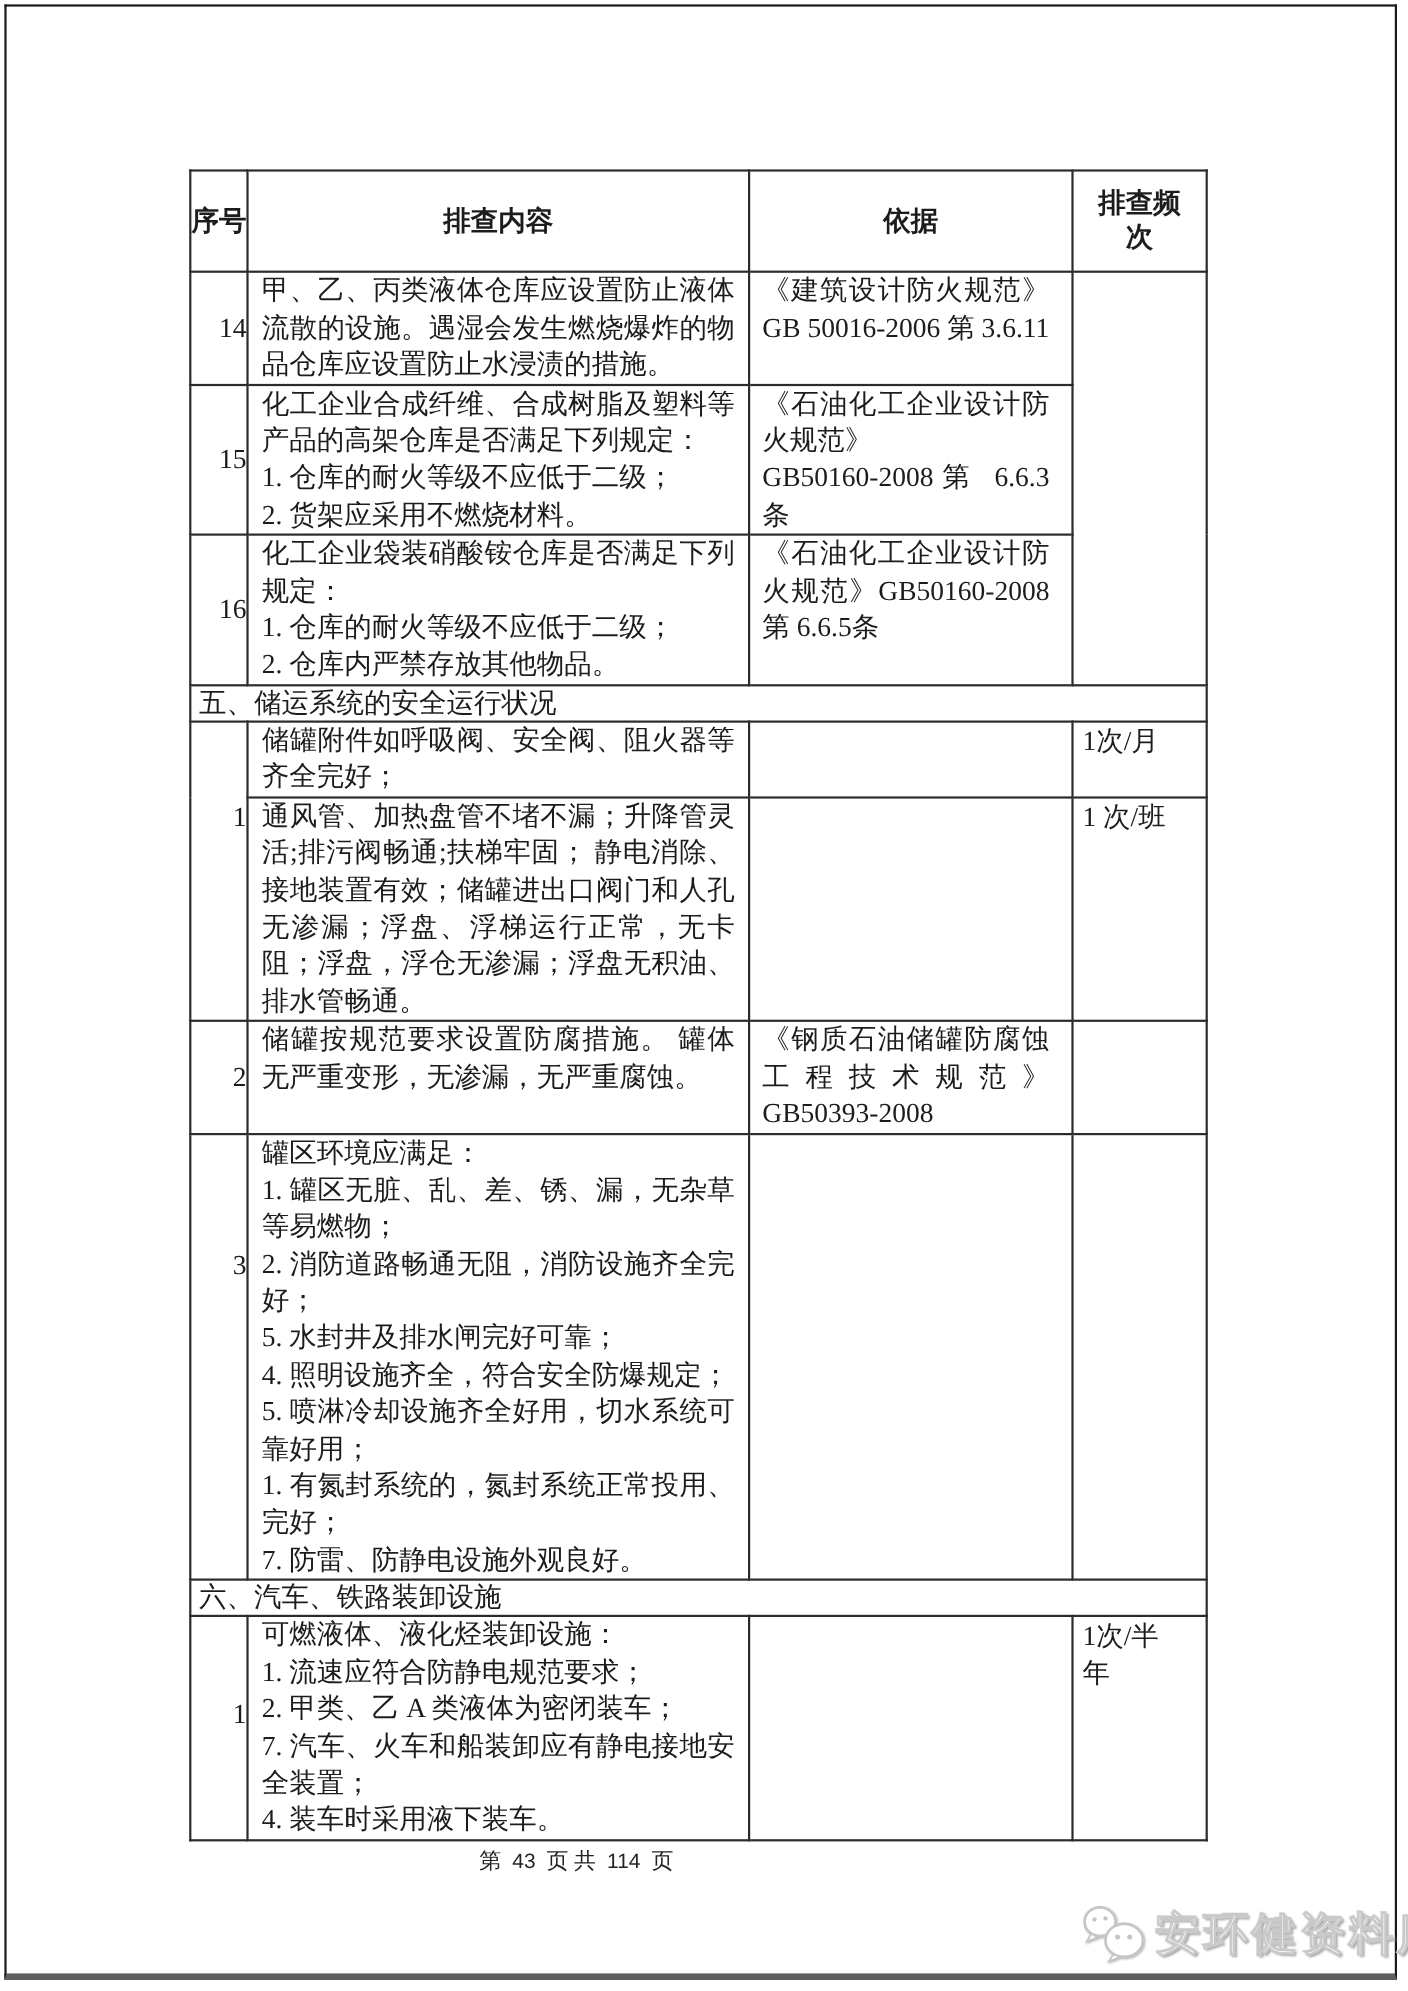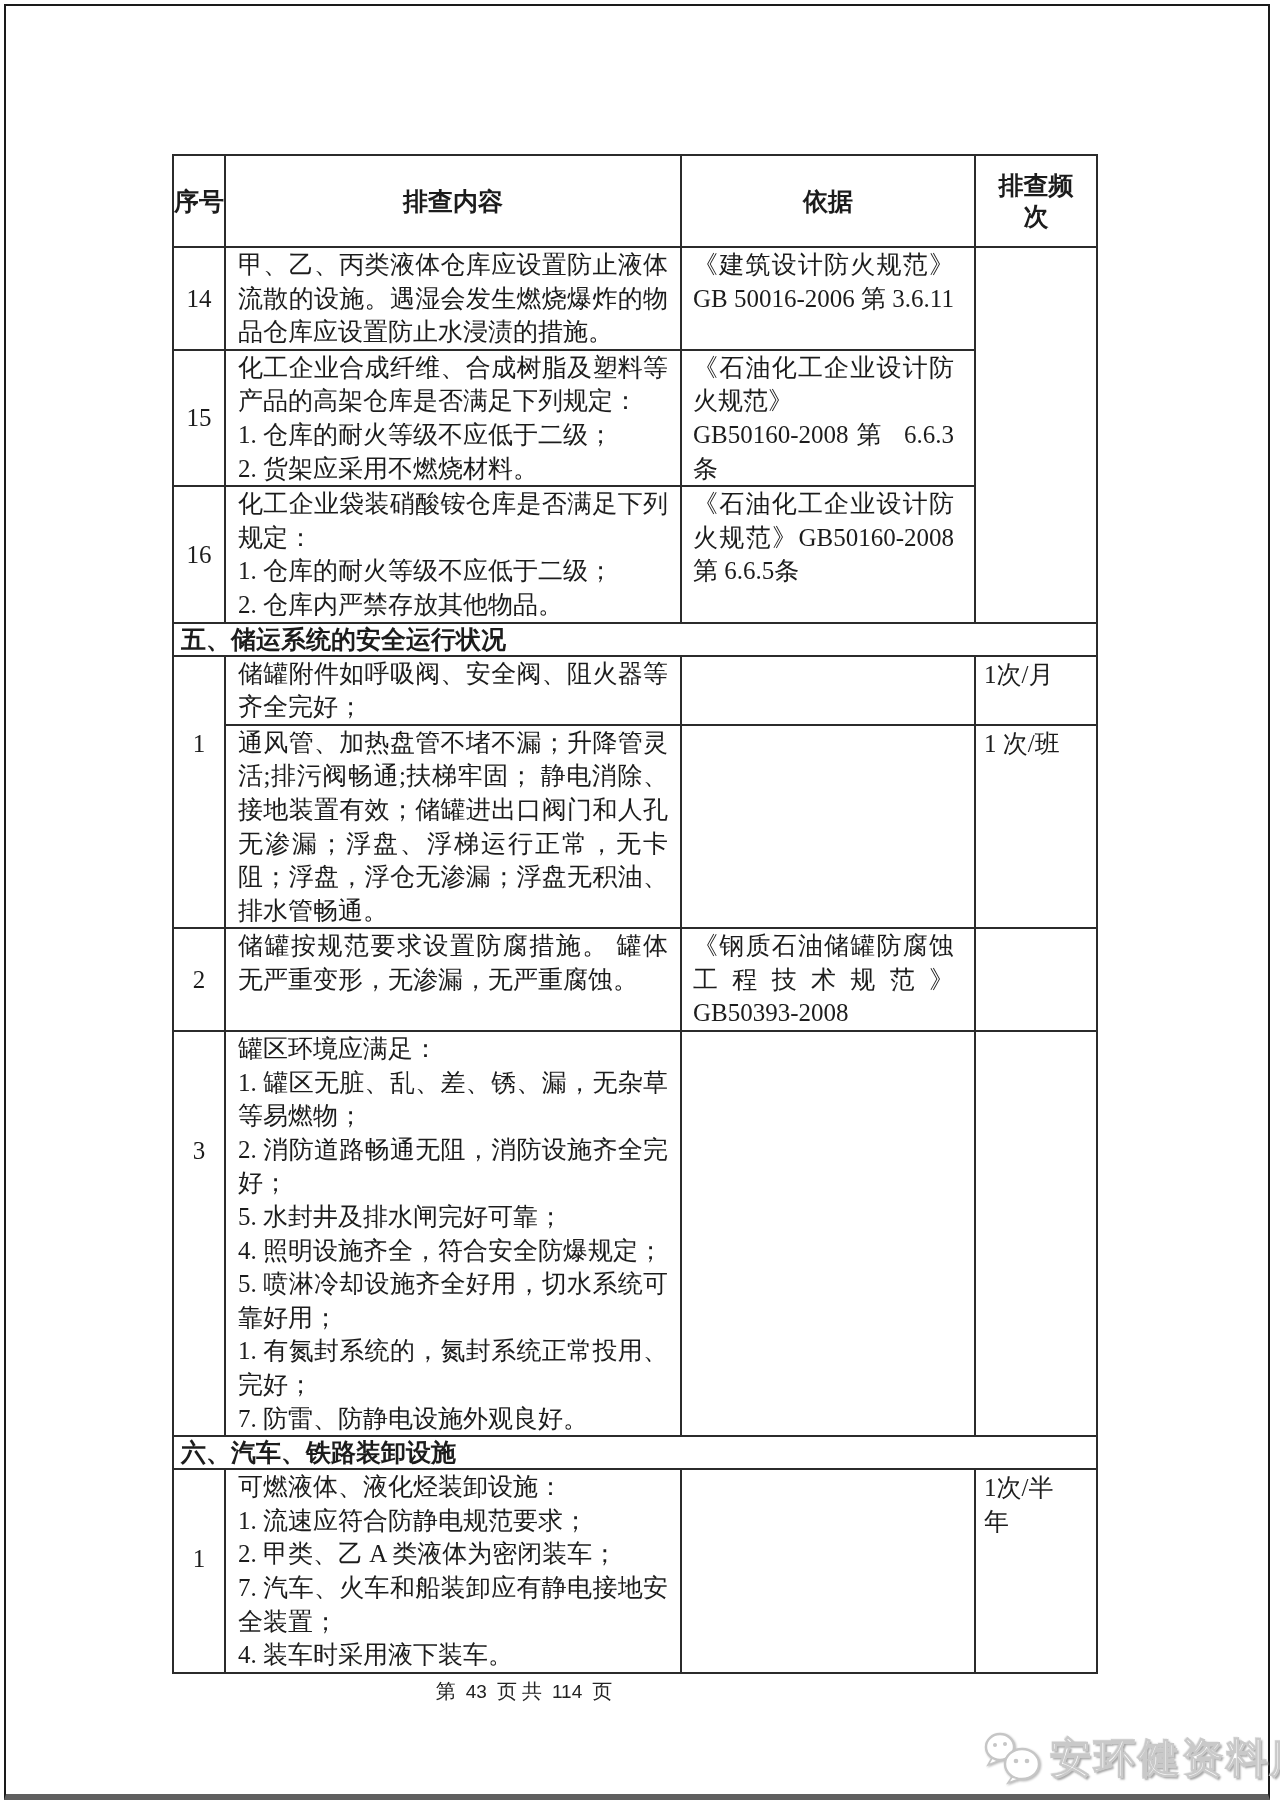--- a/index.html
+++ b/index.html
@@ -23,39 +23,39 @@
   .inspect td,.inspect th{
     border:2px solid #2b2b2b;box-sizing:border-box;
     font-size:25px;vertical-align:top;padding:0;
   }
   .inspect th{
     font-weight:bold;text-align:center;vertical-align:middle;
     line-height:31px;height:68px;padding:2px 0;
   }
   .inspect th.h-freq{padding:14px 12px;}
   td.no{
-    text-align:center;vertical-align:middle;line-height:33px;
+    text-align:right;vertical-align:middle;line-height:33px;
   }
   td.no.top70{vertical-align:top;padding-top:70px;}
   td.no.top102{vertical-align:top;padding-top:102px;}
   td.no.top72{vertical-align:top;padding-top:72px;}
   td.content{
     padding:0 12px;line-height:33.6px;
     text-align:justify;
   }
   td.basis{
     padding:0 20px 0 11px;line-height:33.6px;
     text-align:justify;
   }
   td.freq{
     padding:1px 22px 2px 8px;line-height:33.4px;
   }
   td.content p,td.basis p,td.freq p{margin:0;}
   tr.section td{
-    font-weight:bold;line-height:29px;padding:1px 16px 1px 7px;
+    font-weight:normal;line-height:29px;padding:1px 16px 1px 7px;
     text-align:left;
   }
   .page-footer{
     position:absolute;left:0;top:1678px;width:1048px;
     text-align:center;font-size:20px;color:#222;
   }
   .page-footer .num{
     font-family:"Liberation Sans","DejaVu Sans",sans-serif;font-size:19px;
   }
   .page-footer span{margin:0 5px;}

